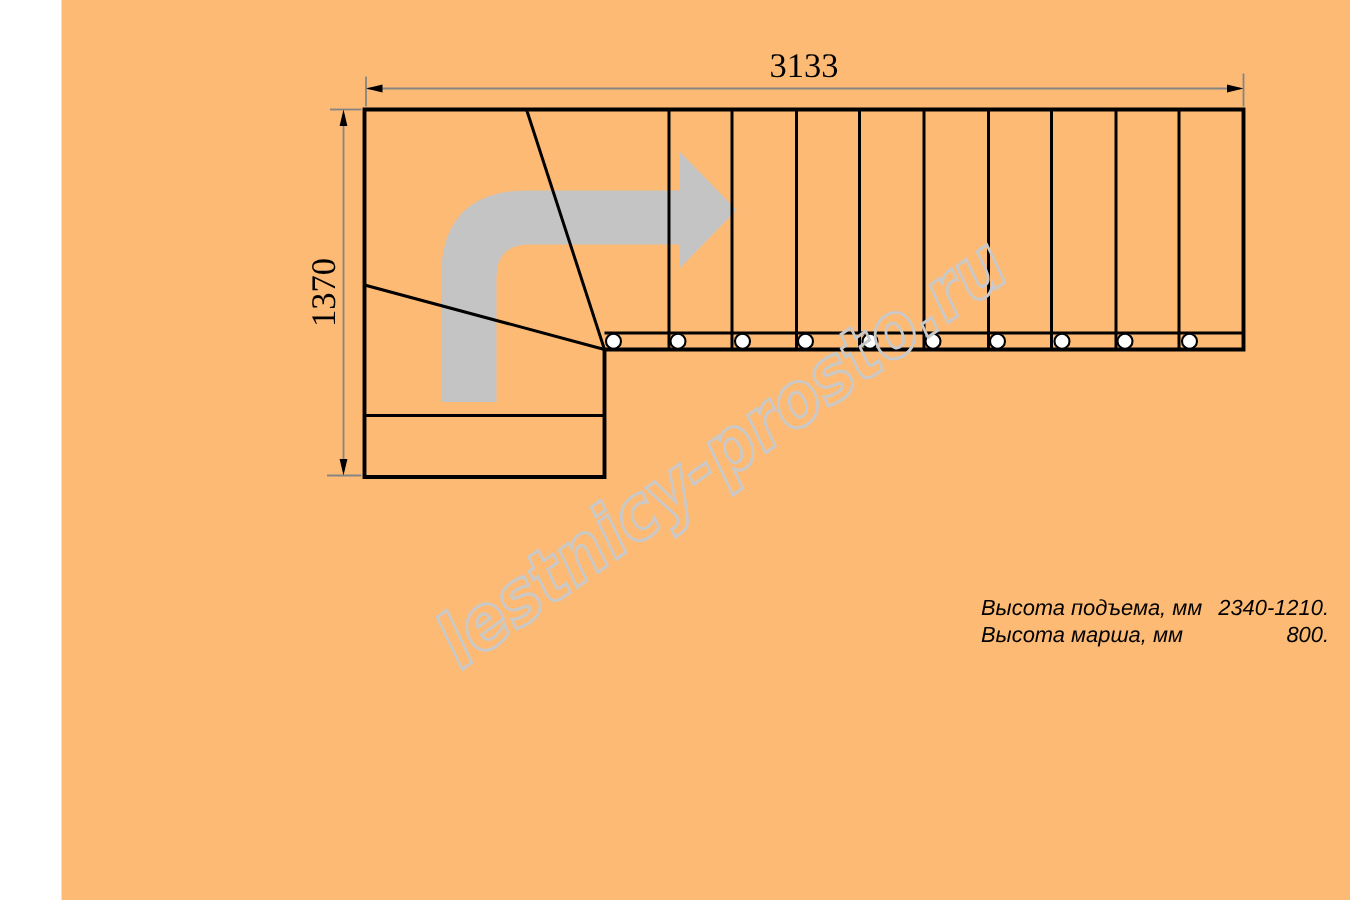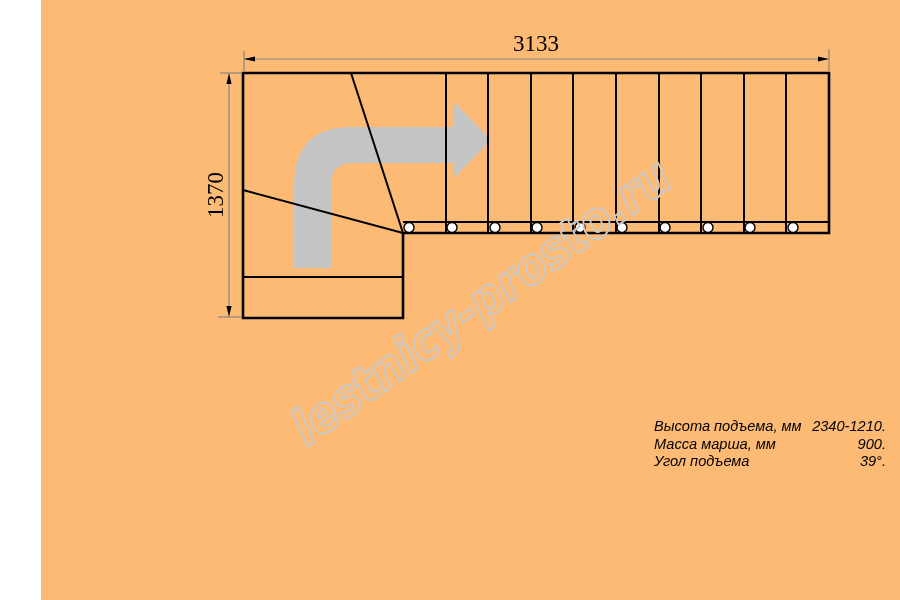--- a/index.html
+++ b/index.html
@@ -7,21 +7,21 @@
     position:relative;
     width:900px;height:600px;
     background:#fdba74;
     overflow:hidden;
     font-family:"Liberation Sans",sans-serif;
     margin-left:41px;
   }
   #plan-svg{position:absolute;left:0;top:0;}
   .specs{
     position:absolute;
-    left:613px;top:418px;width:232px;
+    left:613px;top:398px;width:232px;
     font-family:"Liberation Sans",sans-serif;
     font-style:italic;
     font-size:14.6px;
     line-height:17.6px;
     color:#000;
   }
   .spec-row{display:flex;justify-content:space-between;}
   .spec-row .label{white-space:nowrap;}
   .spec-row .value{white-space:nowrap;text-align:right;}
 </style>
@@ -96,22 +96,18 @@
       <text transform="translate(266,447) rotate(-35.5)" font-family="DejaVu Sans, sans-serif" font-size="50" font-weight="bold" font-style="italic" fill="none" stroke="#c9c9c9" stroke-width="2" textLength="452" lengthAdjust="spacingAndGlyphs">lestnicy-prosto.ru</text>
     </g>
   </svg>
 
   <div class="specs">
     <div class="spec-row">
       <span class="label">Высота подъема, мм</span>
       <span class="value">2340-1210.</span>
     </div>
     <div class="spec-row">
-      <span class="label">Масса марша, мм</span>
-      <span class="value">900.</span>
-    </div>
-    <div class="spec-row">
-      <span class="label">Угол подъема</span>
-      <span class="value">39°.</span>
+      <span class="label">Высота марша, мм</span>
+      <span class="value">800.</span>
     </div>
   </div>
 
 </div>
 
 </body></html>

